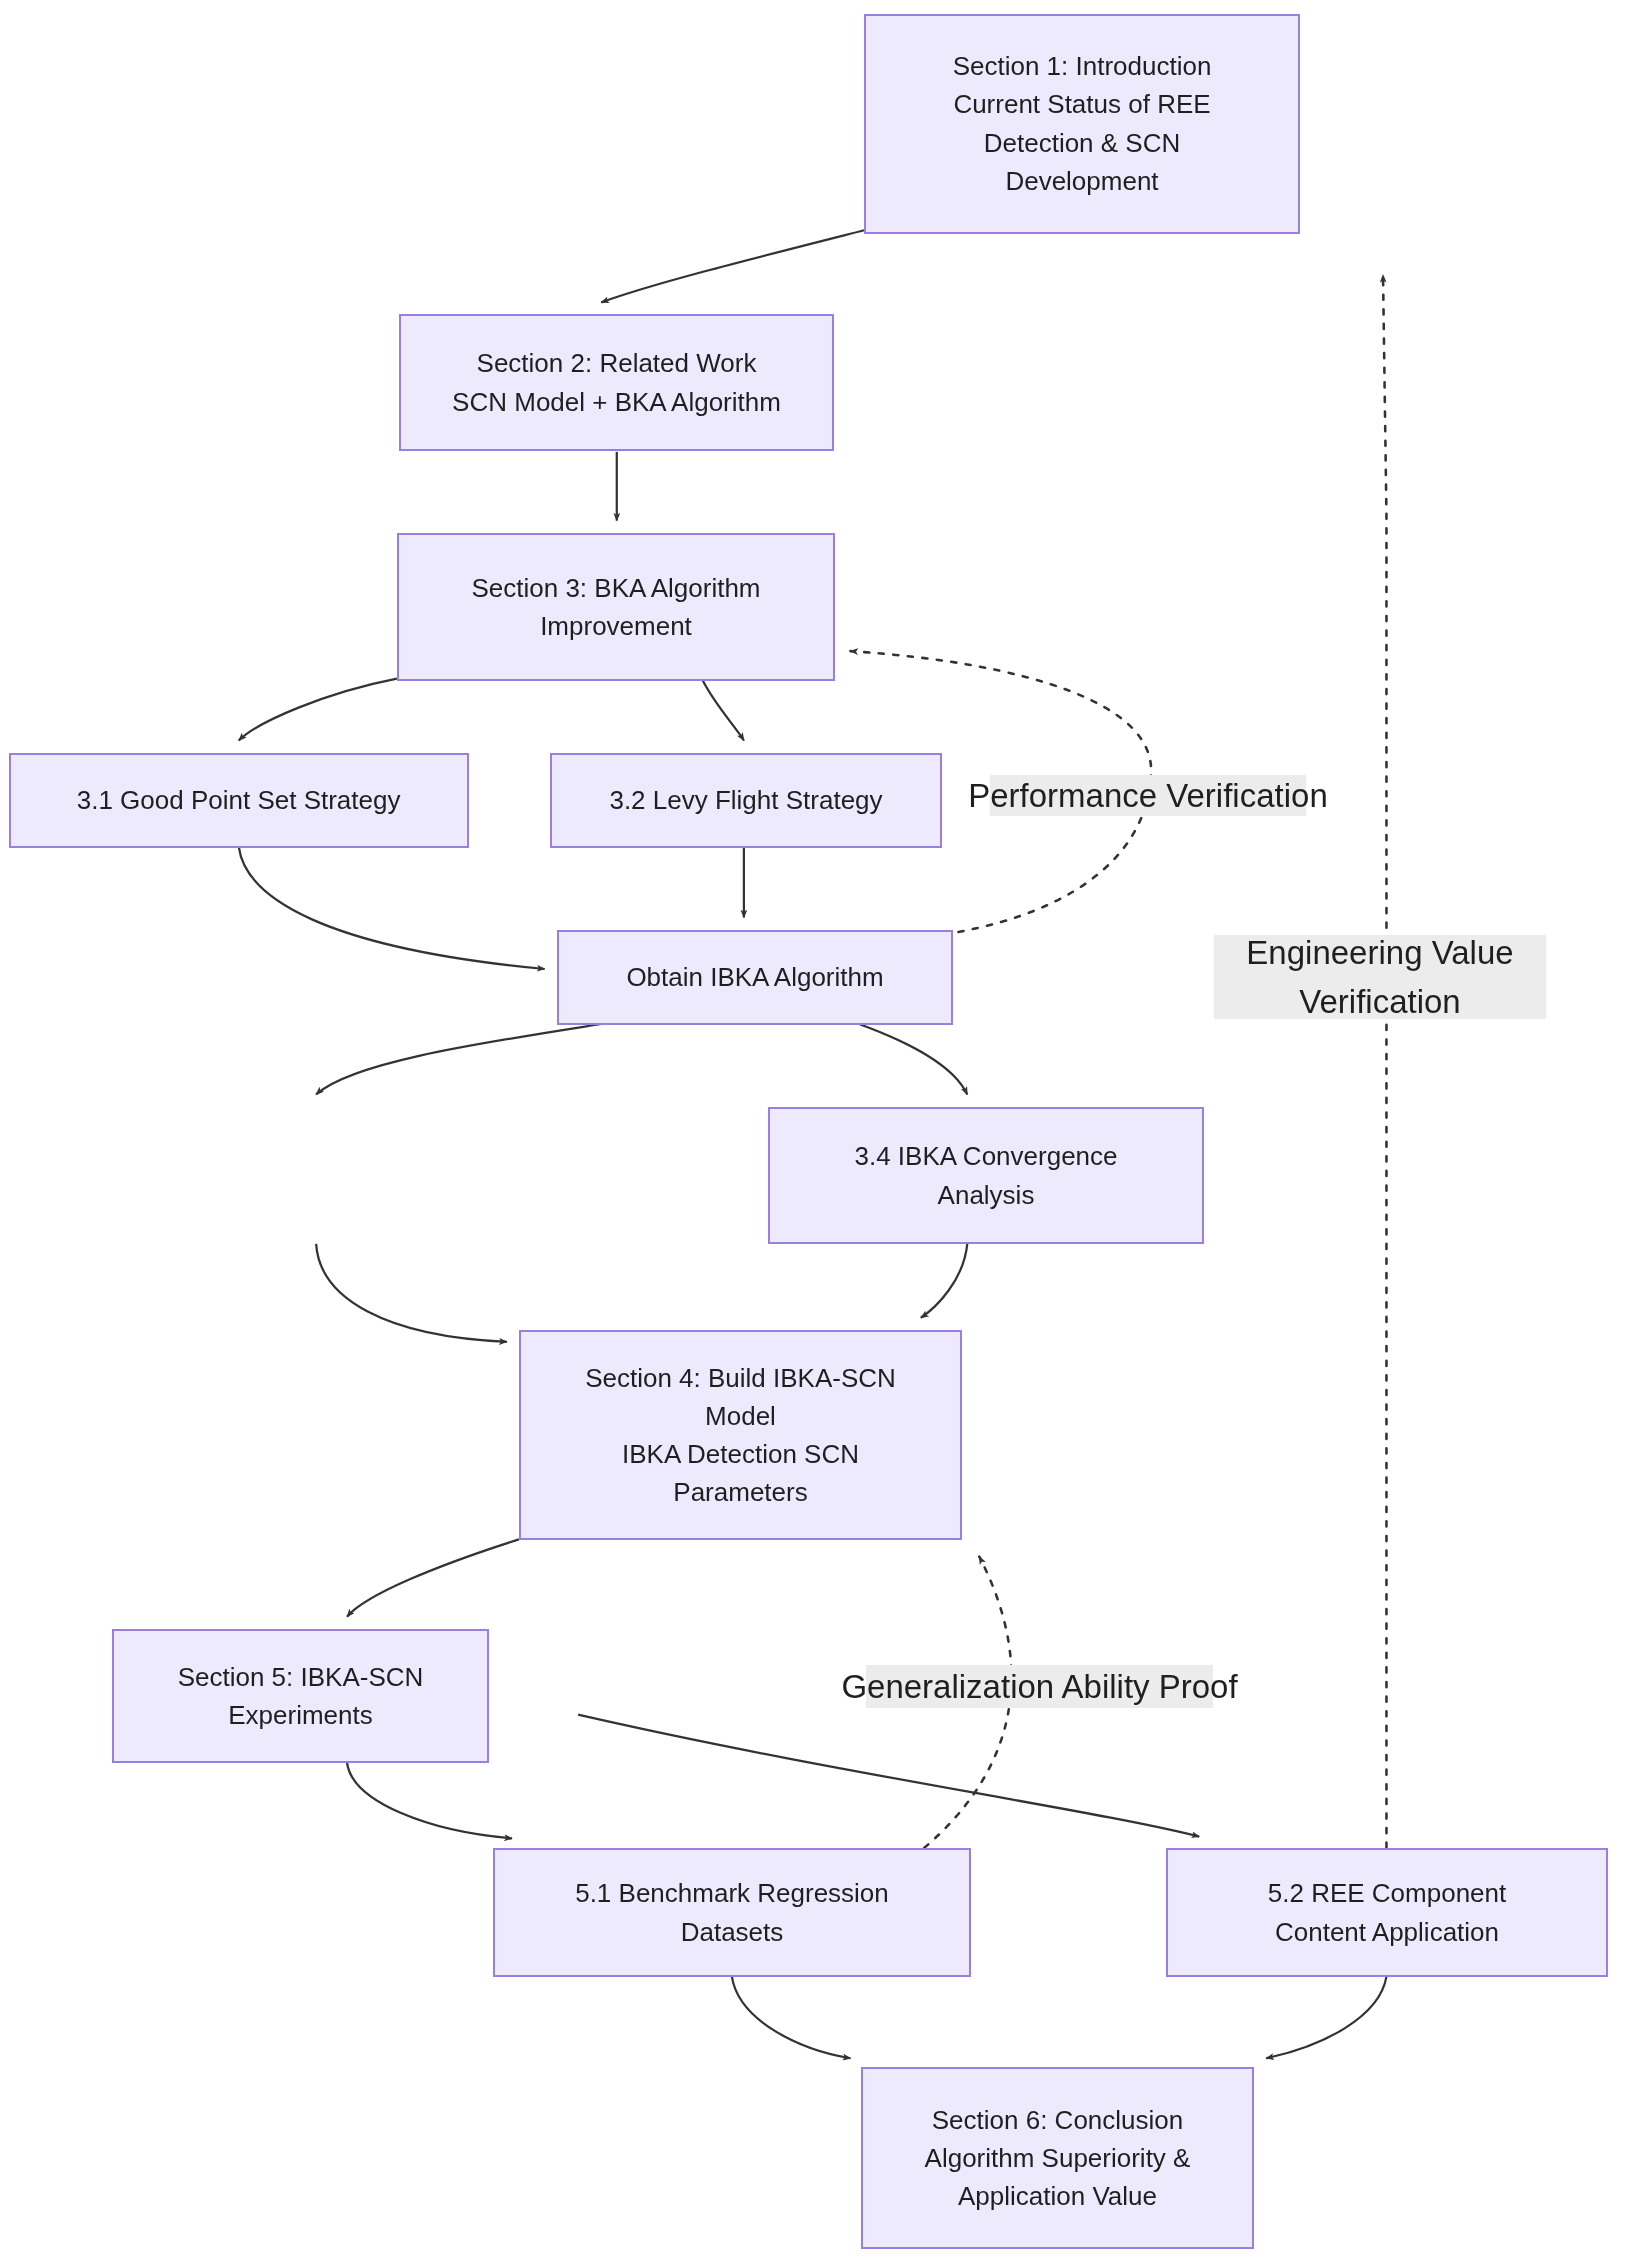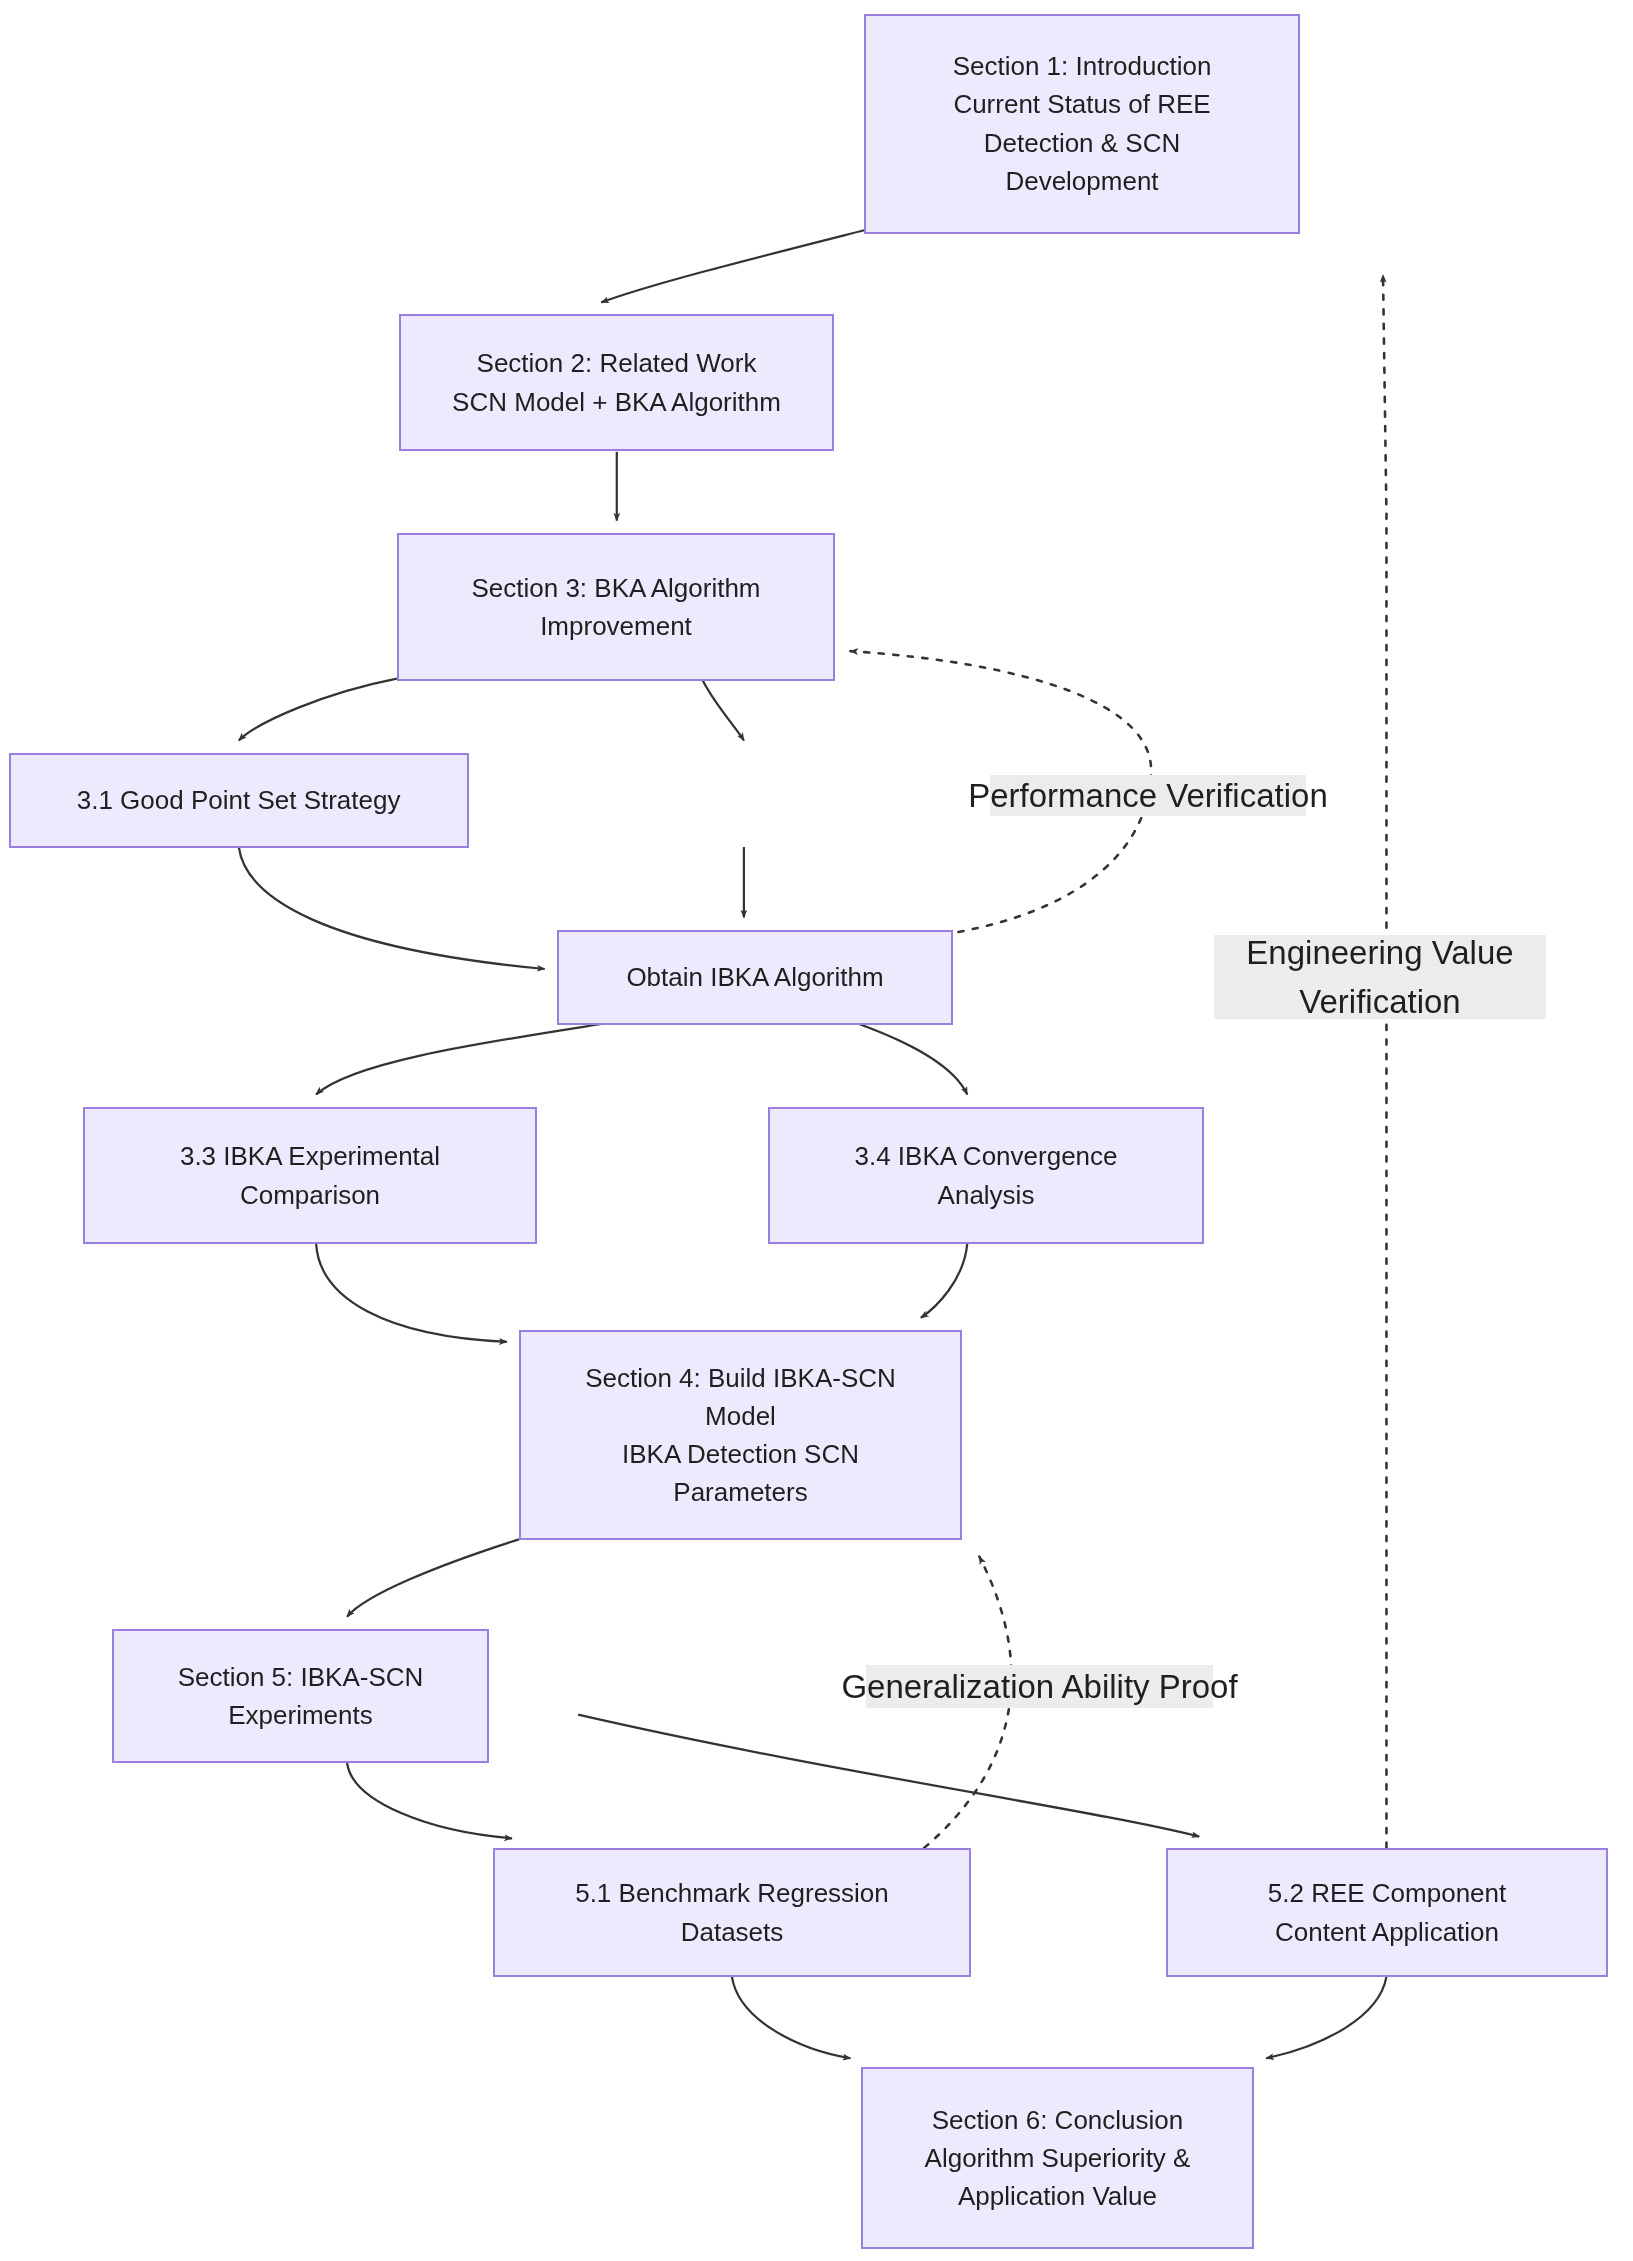--- a/index.html
+++ b/index.html
@@ -131,29 +131,28 @@
 
   <div class="node" style="left: 397px; top: 533px; width: 438px; height: 148px; background: rgb(236, 234, 252); border-color: rgb(155, 127, 224); color: rgb(31, 31, 31);">
     <span class="line">Section 3: BKA Algorithm</span>
     <span class="line">Improvement</span>
   </div>
 
   <div class="node" style="left: 8.6px; top: 753px; width: 460px; height: 95px; background: rgb(236, 234, 252); border-color: rgb(155, 127, 224); color: rgb(31, 31, 31);">
     <span class="line">3.1 Good Point Set Strategy</span>
   </div>
 
+  <div class="node" style="left: 550px; top: 753px; width: 392px; height: 95px; background: rgb(236, 234, 252); border-color: rgb(155, 127, 224); color: rgb(31, 31, 31);">
+    <span class="line">3.2 Levy Flight Strategy</span>
+  </div>
 
   <div class="node" style="left: 557px; top: 930px; width: 396px; height: 95px; background: rgb(236, 234, 252); border-color: rgb(155, 127, 224); color: rgb(31, 31, 31);">
     <span class="line">Obtain IBKA Algorithm</span>
   </div>
 
-  <div class="node" style="left: 83px; top: 1107px; width: 454px; height: 137px; background: rgb(236, 234, 252); border-color: rgb(155, 127, 224); color: rgb(31, 31, 31);">
-    <span class="line">3.3 IBKA Experimental</span>
-    <span class="line">Comparison</span>
-  </div>
 
   <div class="node" style="left: 768px; top: 1107px; width: 436px; height: 137px; background: rgb(236, 234, 252); border-color: rgb(155, 127, 224); color: rgb(31, 31, 31);">
     <span class="line">3.4 IBKA Convergence</span>
     <span class="line">Analysis</span>
   </div>
 
   <div class="node" style="left: 519px; top: 1330px; width: 443px; height: 210px; background: rgb(236, 234, 252); border-color: rgb(155, 127, 224); color: rgb(31, 31, 31);">
     <span class="line">Section 4: Build IBKA-SCN</span>
     <span class="line">Model</span>
     <span class="line">IBKA Detection SCN</span>

